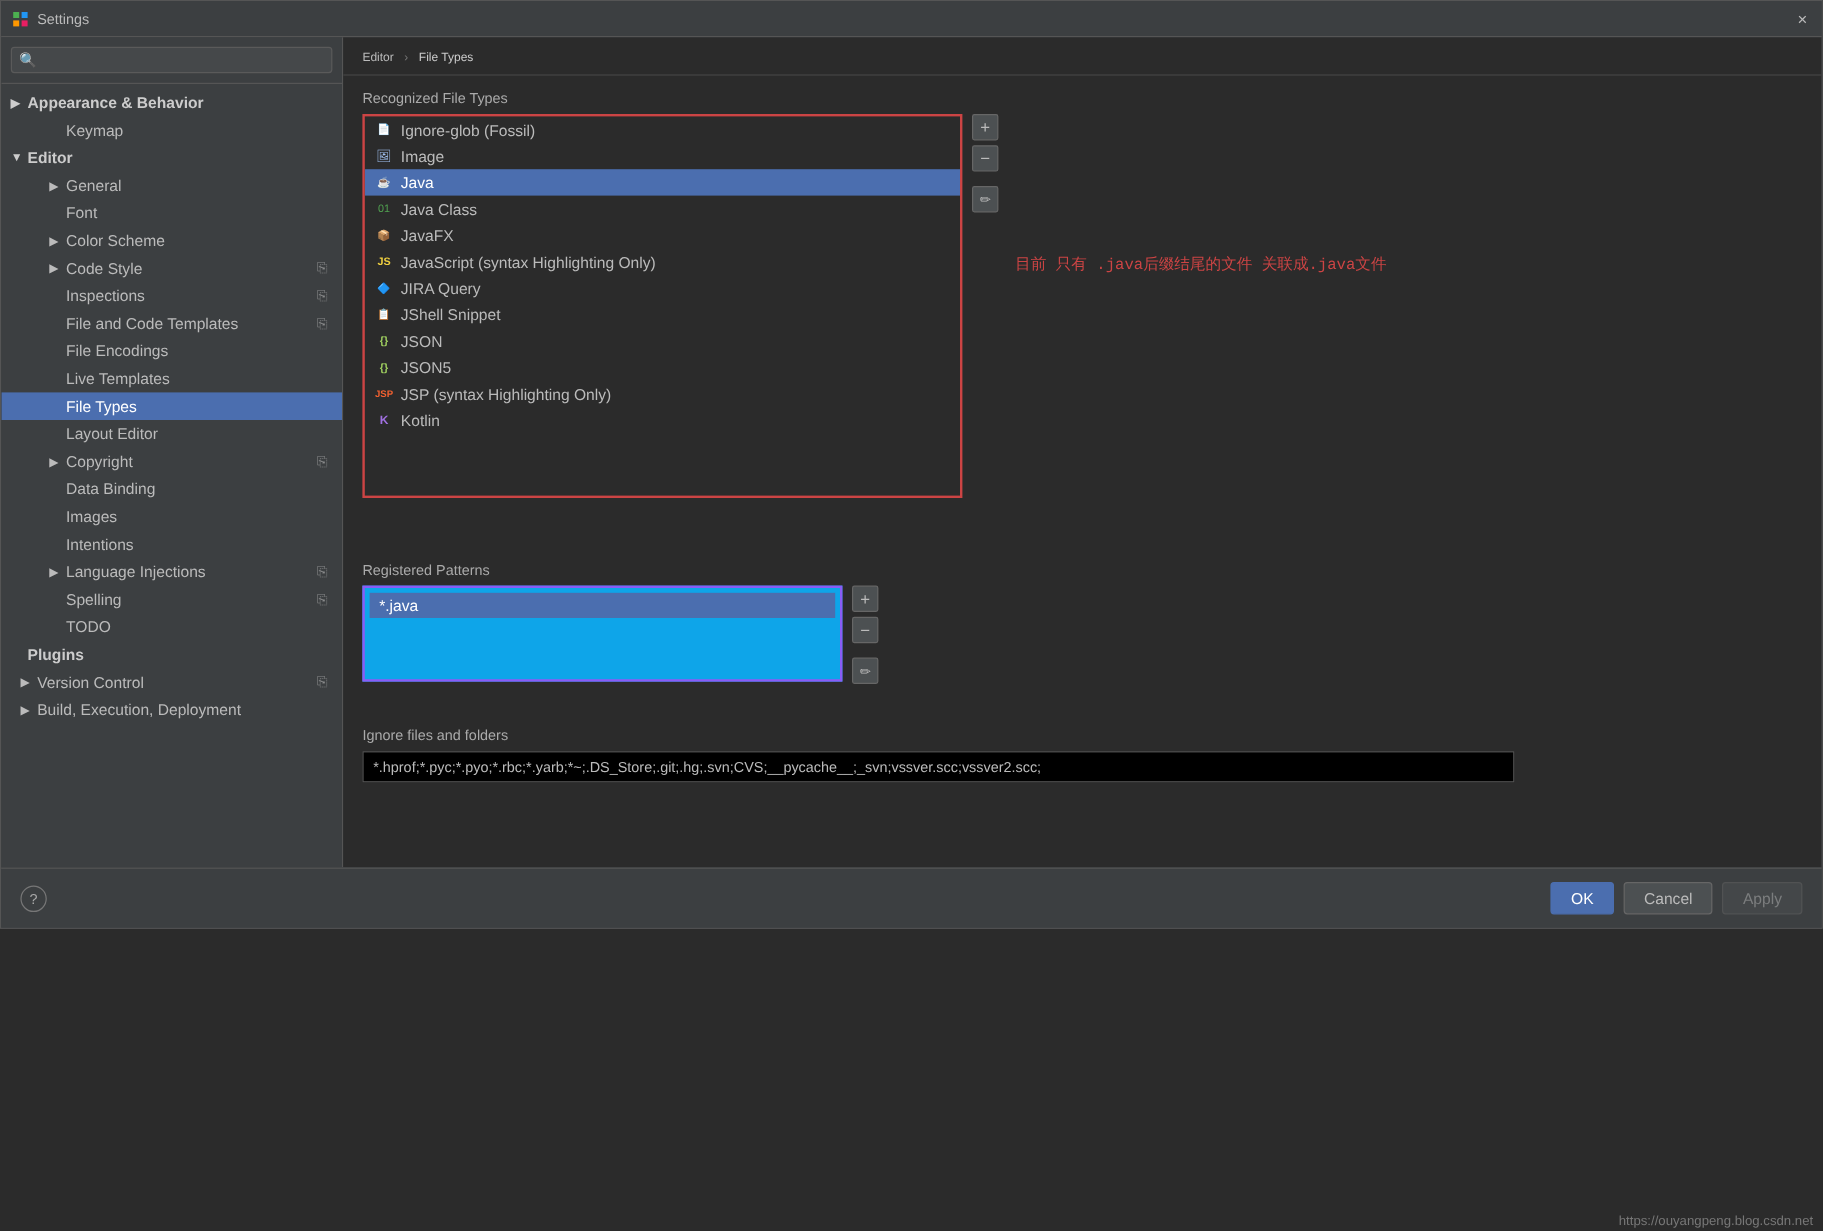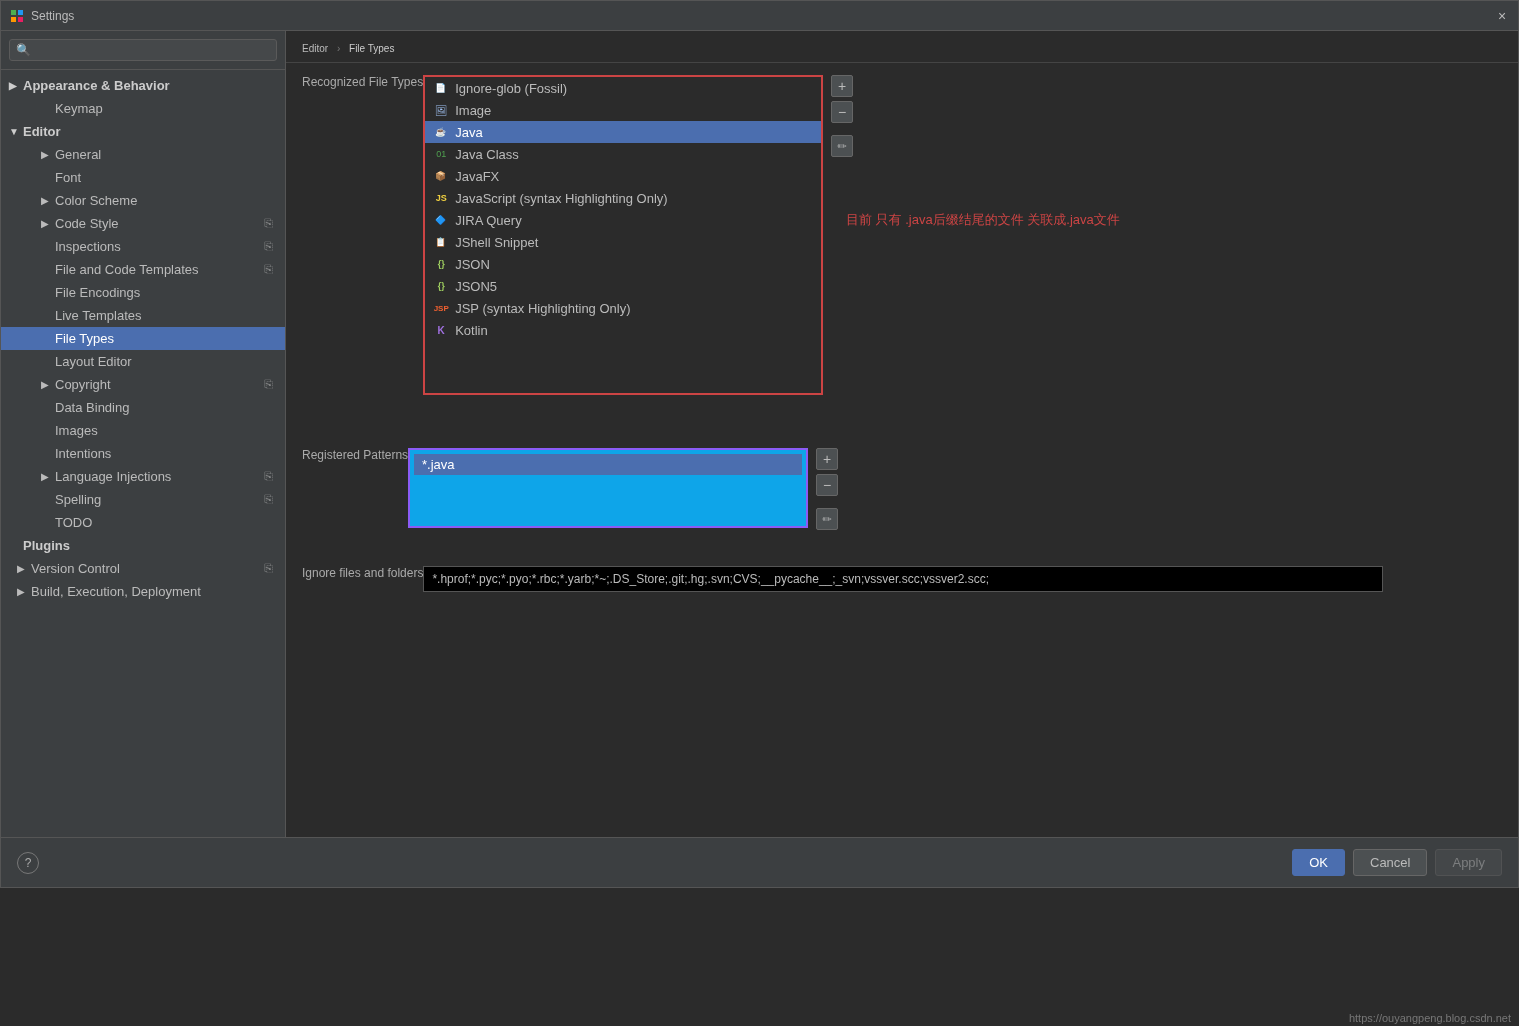--- a/index.html
+++ b/index.html
@@ -7,21 +7,21 @@
       font-family: 'Segoe UI', Arial, sans-serif;
       font-size: 13px;
       background: #2b2b2b;
       color: #bbbbbb;
       width: 1519px;
       height: 1026px;
       overflow: hidden;
     }
     .window {
       width: 1519px;
-      height: 888px;
+      height: 774px;
       display: flex;
       flex-direction: column;
       background: #3c3f41;
       border: 1px solid #555;
     }
     .titlebar {
       background: #3c3f41;
       height: 30px;
       display: flex;
       align-items: center;
@@ -250,20 +250,21 @@
       font-size: 12px;
       outline: none;
     }
     .annotation-text {
       color: #cc4444;
       font-size: 13px;
       position: absolute;
       right: 60px;
       top: 180px;
       pointer-events: none;
+      font-family: Liberation Mono, monospace;
     }
     .footer {
       height: 50px;
       background: #3c3f41;
       border-top: 1px solid #555;
       display: flex;
       align-items: center;
       justify-content: flex-end;
       padding: 0 16px;
       gap: 8px;
@@ -306,21 +307,21 @@
     }
     .url-hint {
       font-size: 11px;
       color: #777;
       position: absolute;
       bottom: 2px;
       right: 8px;
     }
     .section-block {
       display: flex;
-      flex-direction: row;
+      flex-direction: column;
       margin-bottom: 12px;
     }
     .section-row {
       display: flex;
       align-items: flex-start;
       gap: 4px;
     }
     .ctrl-divider {
       height: 4px;
     }

